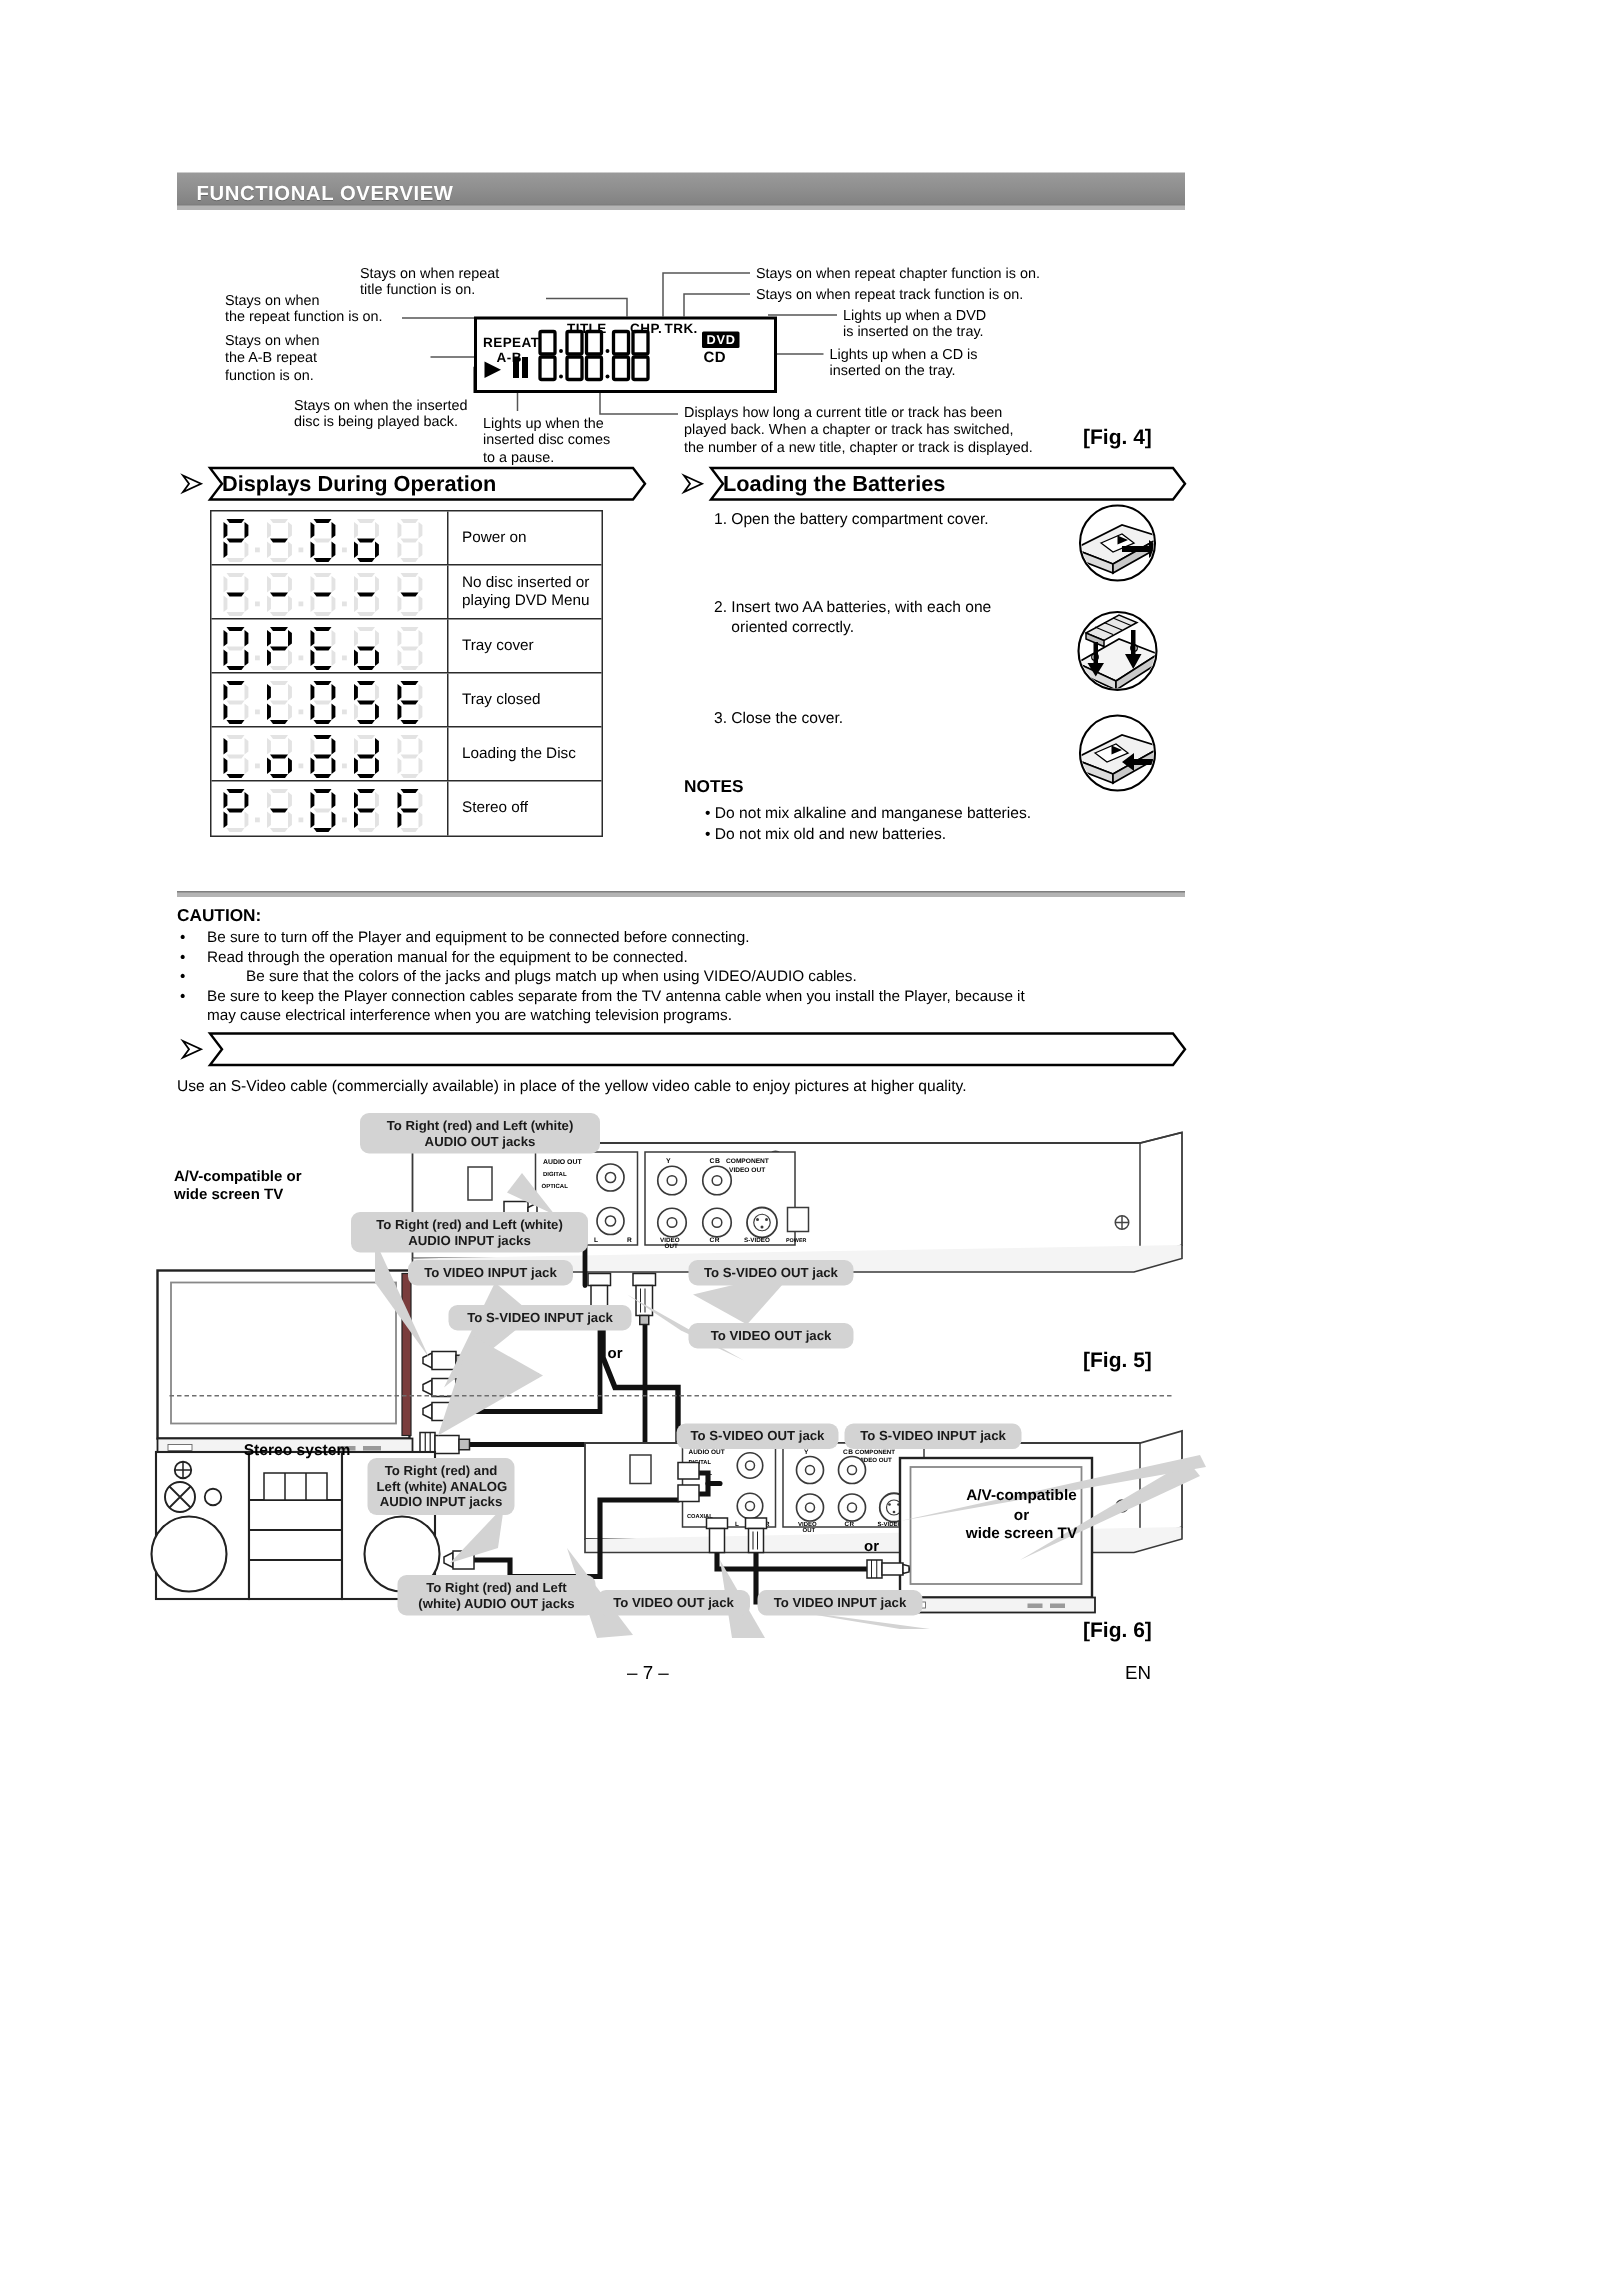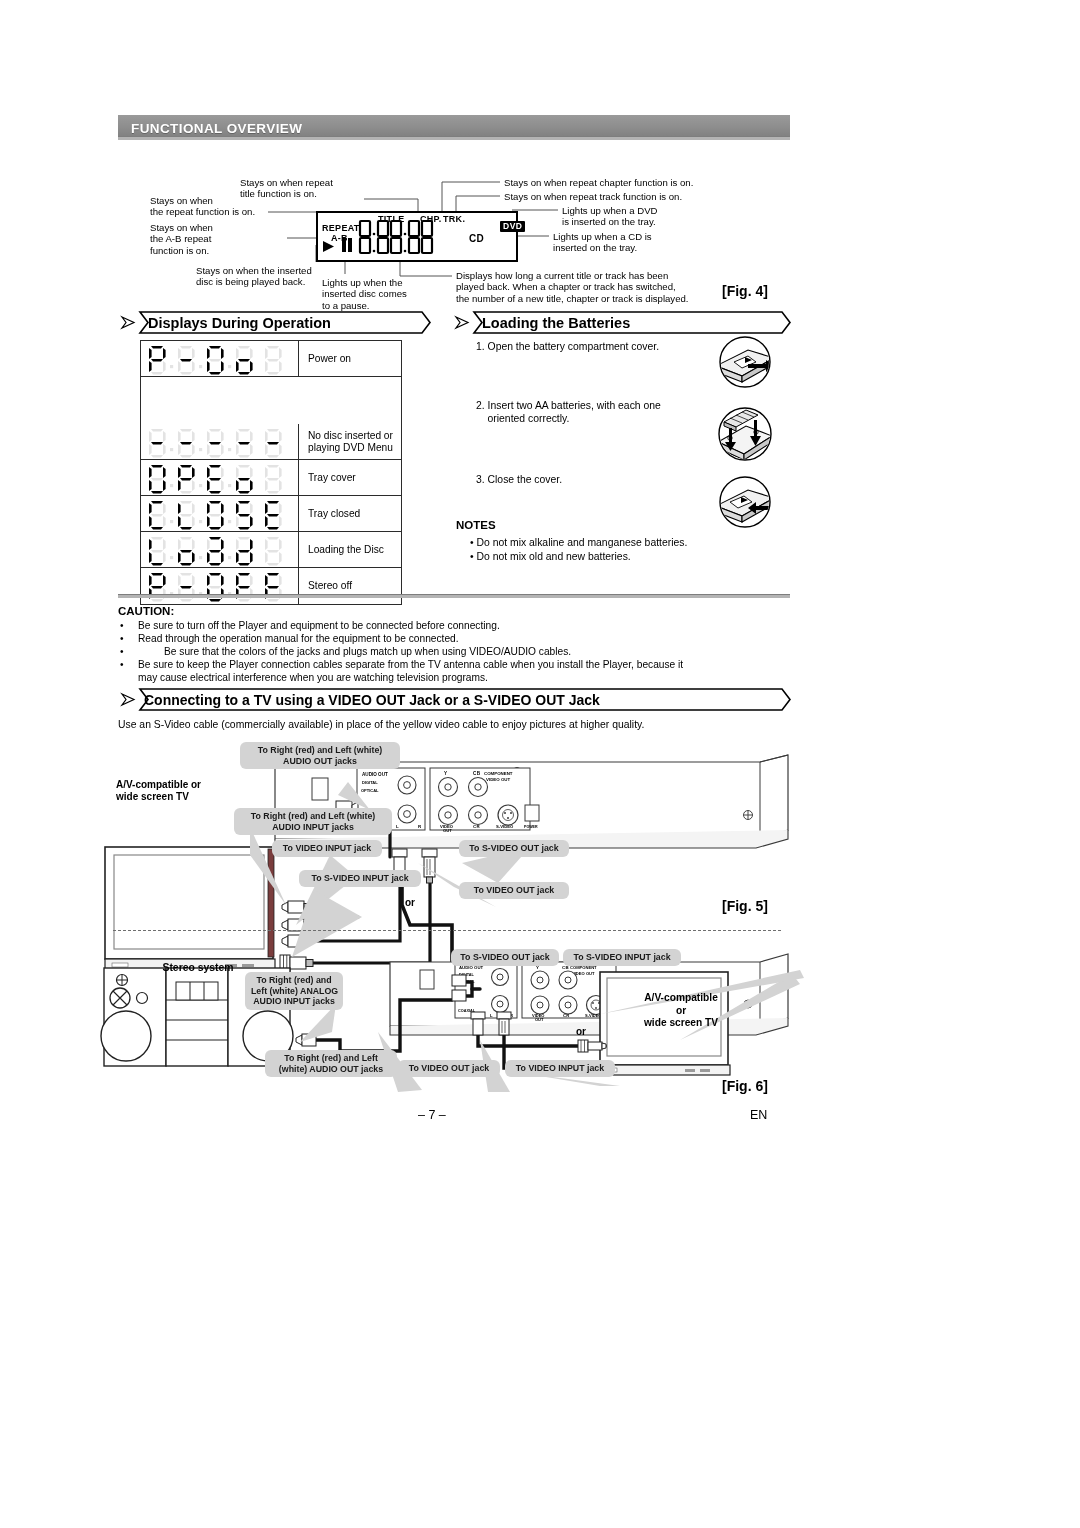--- a/index.html
+++ b/index.html
@@ -150,21 +150,21 @@
     </g>
   </svg>
 
   <div class="lcd" style="left:316px; top:211px; width:202px; height:51px;"></div>
 
   <div class="seg-label" style="left:322px; top:223px;">REPEAT</div>
   <div class="seg-label" style="left:331px; top:233px;">A-B</div>
   <div class="seg-label" style="left:378px; top:214px;">TITLE</div>
   <div class="seg-label" style="left:420px; top:214px;">CHP.</div>
   <div class="seg-label" style="left:443px; top:214px;">TRK.</div>
-  <div class="dvd-badge" style="left:468px; top:221px;margin-left:32px;">DVD</div>
+  <div class="dvd-badge" style="left:468px; top:221px;">DVD</div>
   <div class="seg-label" style="left:469px; top:233px; font-size:10px;">CD</div>
 
   <svg style="position:absolute;left:322px;top:240px;width:14px;height:14px;">
     <polygon points="1,1 12,6.5 1,12" fill="#000"></polygon>
   </svg>
   <svg style="position:absolute;left:341px;top:238px;width:12px;height:15px;">
     <rect x="1" y="0" width="4" height="14" fill="#000"></rect>
     <rect x="7" y="0" width="4" height="14" fill="#000"></rect>
   </svg>
 
@@ -261,21 +261,21 @@
               <polygon points="0,15 2.6,17 2.6,24 0,26" fill="#e3e3e3"></polygon>
               <polygon points="14,15 16.6,17 16.6,24 14,26" fill="#e3e3e3"></polygon>
               <polygon points="2,26 14,26 12,28.6 4,28.6" fill="#e3e3e3"></polygon>
             </g>
           </g>
         </svg>
       </div>
       <div class="dcell-txt">Power on</div>
     </div>
 
-    <div class="drow" style="height:36px;margin-top:47px;">
+    <div class="drow" style="height:36px;">
       <div class="dcell-seg">
         <svg width="146" height="30" viewBox="0 0 146 30">
           <g>
             <g transform="translate(2,2)">
               <polygon points="2,0 14,0 12,2.6 4,2.6" fill="#e3e3e3"></polygon>
               <polygon points="0,2 2.6,4 2.6,11 0,13" fill="#e3e3e3"></polygon>
               <polygon points="14,2 16.6,4 16.6,11 14,13" fill="#e3e3e3"></polygon>
               <polygon points="2,13 14,13 12,15.6 4,15.6" fill="#000"></polygon>
               <polygon points="0,15 2.6,17 2.6,24 0,26" fill="#e3e3e3"></polygon>
               <polygon points="14,15 16.6,17 16.6,24 14,26" fill="#e3e3e3"></polygon>
@@ -667,21 +667,20 @@
 
   <div class="bullet" style="left:120px; top:659px;">•</div>
   <div class="caut-item" style="left:138px; top:659px; white-space:pre;">Be sure to keep the Player connection cables separate from the TV antenna cable when you install the Player, because it
 may cause electrical interference when you are watching television programs.</div>
 
   <div class="ribbon" style="left:118px; top:687px; width:672px;">
     <svg width="672" height="25" viewBox="0 0 672 25">
       <path d="M22,2 L664,2 L672,12.5 L664,23 L22,23 L30,12.5 Z" fill="#ffffff" stroke="#000000" stroke-width="1.6"></path>
       <path d="M4,7 L16,12.5 L4,18 L8,12.5 Z" fill="#ffffff" stroke="#000" stroke-width="1.2"></path>
     </svg>
-    <div class="rtext" style="left:26px; font-size:14px;">Connecting to a TV using a VIDEO OUT Jack or a S-VIDEO OUT Jack</div>
   </div>
 
   <div class="txt" style="left:118px; top:719px; font-size:10.4px;">Use an S-Video cable (commercially available) in place of the yellow video cable to enjoy pictures at higher quality.</div>
 
   <svg style="position:absolute;left:100px;top:735px;width:700px;height:190px;">
 
     <g>
       <path d="M175,27 L660,27 L688,20 L688,95 L660,104 L175,104 Z" fill="#ffffff" stroke="#3a3a3a" stroke-width="1.2"></path>
       <path d="M660,27 L688,20" fill="none" stroke="#3a3a3a" stroke-width="1.2"></path>
       <line x1="660" y1="27" x2="660" y2="104" stroke="#3a3a3a" stroke-width="1"></line>

